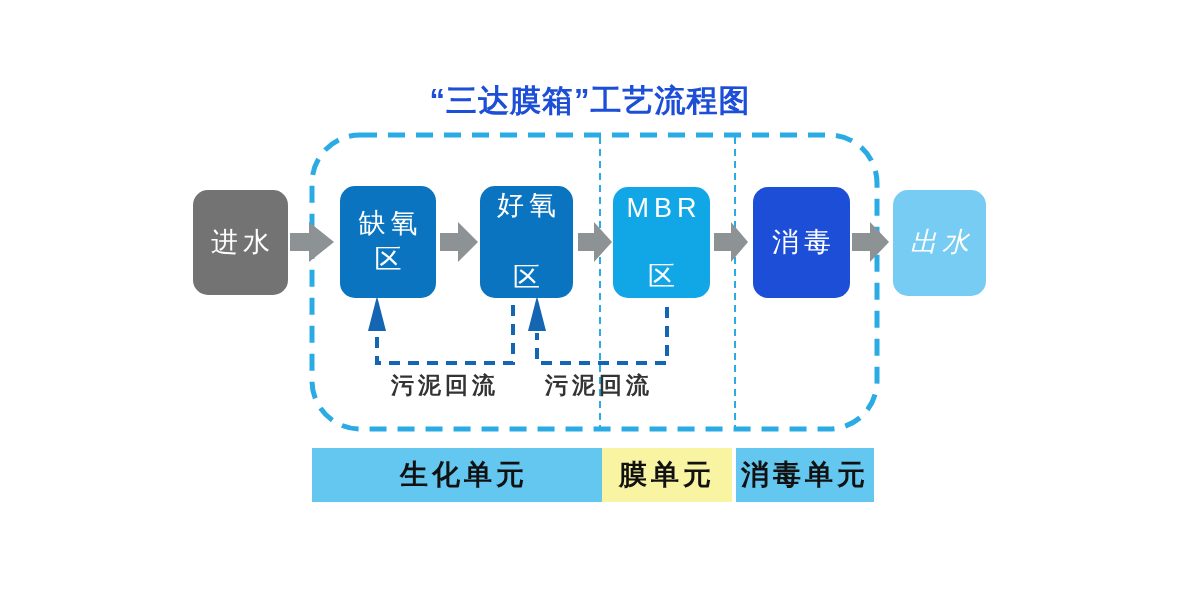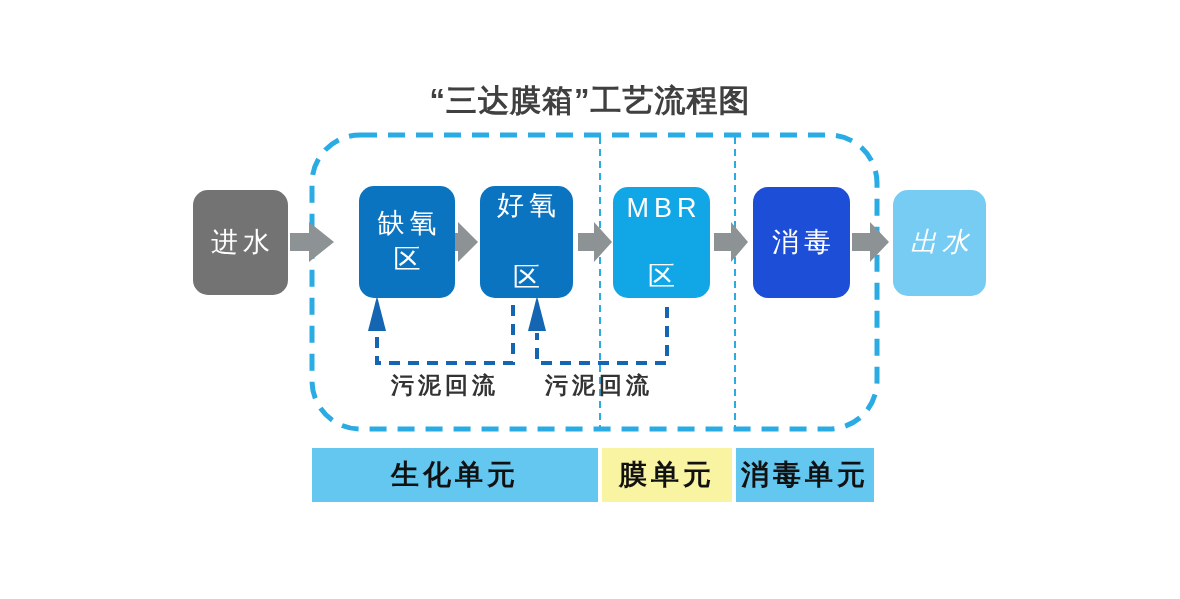--- a/index.html
+++ b/index.html
@@ -1,54 +1,54 @@
 <!DOCTYPE html>
 <html><head>
 <meta charset="utf-8">
 <style>
   html,body{margin:0;padding:0;background:#ffffff;}
   body{font-family:"Liberation Sans","DejaVu Sans",sans-serif;}
   .stage{position:relative;width:1180px;height:599px;background:#ffffff;overflow:hidden;}
 
   .title{
     position:absolute;left:0;top:80px;width:1180px;
-    text-align:center;font-size:31px;font-weight:bold;color:#404040;
+    text-align:center;font-size:31px;font-weight:bold;color:#1d4ed8;
     letter-spacing:1px;
   }
 
   svg.overlay{position:absolute;left:0;top:0;}
 
   .node{
     position:absolute;display:flex;flex-direction:column;
     align-items:center;justify-content:center;
     color:#ffffff;border-radius:15px;text-align:center;
     font-size:27px;line-height:1.32;letter-spacing:5px;
   }
   .node span{display:block;padding-left:5px;}
   .node-inlet       {left:193px;top:190px;width:95px;height:105px;background:#737373;}
-  .node-anoxic      {left:340px;top:186px;width:96px;height:112px;background:#0b74c0;margin-left:19px;}
+  .node-anoxic      {left:340px;top:186px;width:96px;height:112px;background:#0b74c0;}
   .node-aerobic     {left:480px;top:186px;width:93px;height:112px;background:#0b74c0;gap:36px;}
   .node-mbr         {left:613px;top:187px;width:97px;height:111px;background:#11a7e7;gap:32px;}
   .node-disinfection{left:753px;top:187px;width:97px;height:111px;background:#1d4ed8;}
   .node-outlet      {left:893px;top:190px;width:93px;height:106px;background:#76ccf3;font-style:italic;}
 
   .return-label{
     position:absolute;top:372px;height:26px;line-height:26px;
     font-size:23px;font-weight:bold;color:#333333;letter-spacing:4px;
     text-align:center;white-space:nowrap;
   }
   .return-label-1{left:385px;width:120px;}
   .return-label-2{left:538px;width:122px;}
 
   .unit-bar{
     position:absolute;top:448px;height:54px;
     display:flex;align-items:center;justify-content:center;
     font-size:28px;font-weight:bold;color:#111111;letter-spacing:4px;
   }
-  .unit-bio        {left:312px;width:286px;background:#63c7f0;}
+  .unit-bio        {left:312px;width:286px;background:#63c7f0;padding-left:9px;}
   .unit-membrane   {left:602px;width:130px;background:#f8f4a2;}
   .unit-disinfect  {left:736px;width:138px;background:#63c7f0;}
 </style>
 </head>
 <body>
 
 <div class="stage">
 
   <div class="title">“三达膜箱”工艺流程图</div>
 

